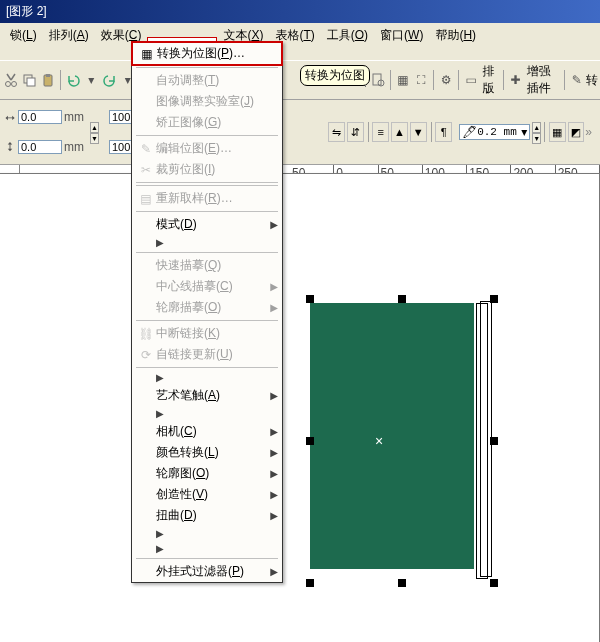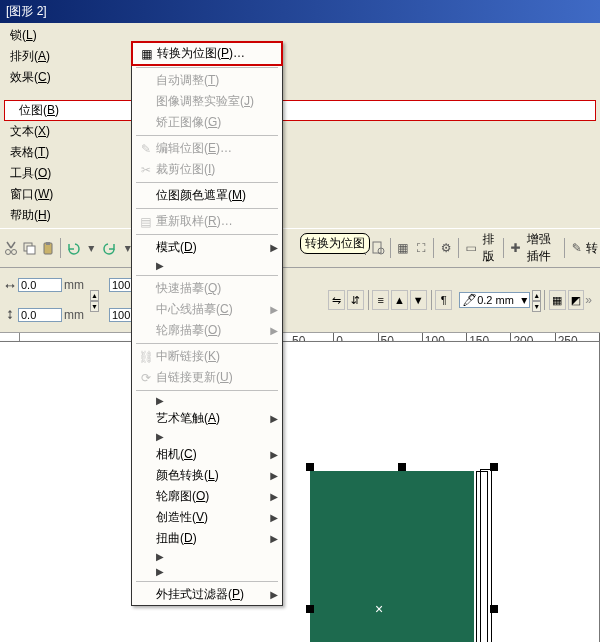--- a/index.html
+++ b/index.html
@@ -2,21 +2,21 @@
 <html><head>
 <meta charset="utf-8">
 <style>
   * { margin: 0; padding: 0; box-sizing: border-box; font-family: "SimSun", "Microsoft YaHei", sans-serif; font-size: 12px; }
   body { background: #ece9d8; width: 600px; height: 642px; overflow: hidden; position: relative; }
 
   
   .title-bar { background: #0a246a; background: linear-gradient(to right,#0a246a,#3f6ac5); color: #fff; padding: 3px 6px; font-size: 12px; }
 
   
-  .menu-bar { display: flex; background: #ece9d8; padding: 2px 4px; flex-direction: column; }
+  .menu-bar { display: flex; background: #ece9d8; padding: 2px 4px; }
   .menu-item { padding: 2px 6px; cursor: default; }
   .menu-item .hotkey { text-decoration: underline; }
   .menu-item.highlighted { border:1px solid #c00; background:#fff; padding:1px 14px;margin-top:12px; }
 
   
   .toolbar { display:flex; align-items:center; background:#ece9d8; padding:2px 2px; border-top:1px solid #fff; border-bottom:1px solid #a0a0a0; }
   .tool-btn { width:22px; height:22px; display:flex; align-items:center; justify-content:center; margin:0 1px; border:1px solid transparent; color:#555; }
   .tool-sep { width:1px; height:20px; background:#a0a0a0; margin:0 3px; }
   .tool-end { color:#888; padding-right:4px; }
   .tooltip-box { position:absolute; background:#ffffe1; border:1px solid #000; padding:1px 4px; font-size:12px; white-space:nowrap; z-index:5; }
@@ -24,21 +24,21 @@
   
   .prop-row { display:flex; align-items:center; background:#ece9d8; padding:2px 4px; border-bottom:1px solid #a0a0a0; }
   .dim-group { display:flex; flex-direction:column; margin-right:6px; }
   .dim-line { display:flex; align-items:center; font-size:11px; color:#555; }
   .dim-line input { width:44px; font-size:11px; border:1px solid #7f9db9; padding:0 2px; margin:8px 2px; }
   .dim-icon { width:12px; display:inline-block; text-align:center; }
   .spin { width:10px; height:20px; display:flex; flex-direction:column; }
   .spin span { flex:1; font-size:7px; line-height:9px; text-align:center; border:1px solid #a0a0a0; background:#f1efe2; }
   .prop-btn { width:22px; height:20px; margin:0 1px; border:1px solid #c0c0c0; display:flex; align-items:center; justify-content:center; font-size:11px; }
   .outline-width { display:flex; align-items:center; border:1px solid #7f9db9; background:#fff; padding:0 2px; margin-left:6px; }
-  .outline-width input { width:44px; border:none; font-size:11px; }
+  .outline-width input { width:44px; border:none; font-size:11px;font-family:Liberation Mono, monospace; }
 
   
   .workspace { position:relative; display:flex; height:540px; }
   .ruler-h { position:absolute; top:0; left:20px; right:0; height:18px; background:#fff; border-bottom:1px solid #888; display:flex; overflow:hidden; }
   .ruler-h .tick { position:relative; width:50px; border-right:1px solid #666; font-size:9px; color:#444; }
   .ruler-h .tick span { position:absolute; left:2px; top:1px; }
   .ruler-corner { position:absolute; top:0; left:0; width:20px; height:18px; background:#fff; border-right:1px solid #888; border-bottom:1px solid #888; }
   .ruler-v { position:absolute; top:18px; left:0; width:20px; bottom:0; background:#fff; border-right:1px solid #888; }
   .canvas { position:absolute; top:18px; left:20px; right:0; bottom:0; background:#aba79a; }
   .page { position:absolute; left:-60px; top:-10px; width:640px; height:640px; background:#fff; box-shadow:3px 3px 4px rgba(0,0,0,.4); border:1px solid #777; }
@@ -290,24 +290,20 @@
     <div class="dd-sep"></div>
     <div class="dd-row disabled">
       <span class="dd-icon">✎</span>
       <span class="dd-text">编辑位图(<span class="hot">E</span>)…</span>
     </div>
     <div class="dd-row disabled">
       <span class="dd-icon">✂</span>
       <span class="dd-text">裁剪位图(<span class="hot">I</span>)</span>
     </div>
     <div class="dd-sep"></div>
-    <div class="dd-row">
-      <span class="dd-icon"></span>
-      <span class="dd-text">位图颜色遮罩(<span class="hot">M</span>)</span>
-    </div>
     <div class="dd-sep"></div>
     <div class="dd-row disabled">
       <span class="dd-icon">▤</span>
       <span class="dd-text">重新取样(<span class="hot">R</span>)…</span>
     </div>
     <div class="dd-sep"></div>
     <div class="dd-row">
       <span class="dd-icon"></span>
       <span class="dd-text">模式(<span class="hot">D</span>)</span>
       <span class="dd-arrow">▶</span>

